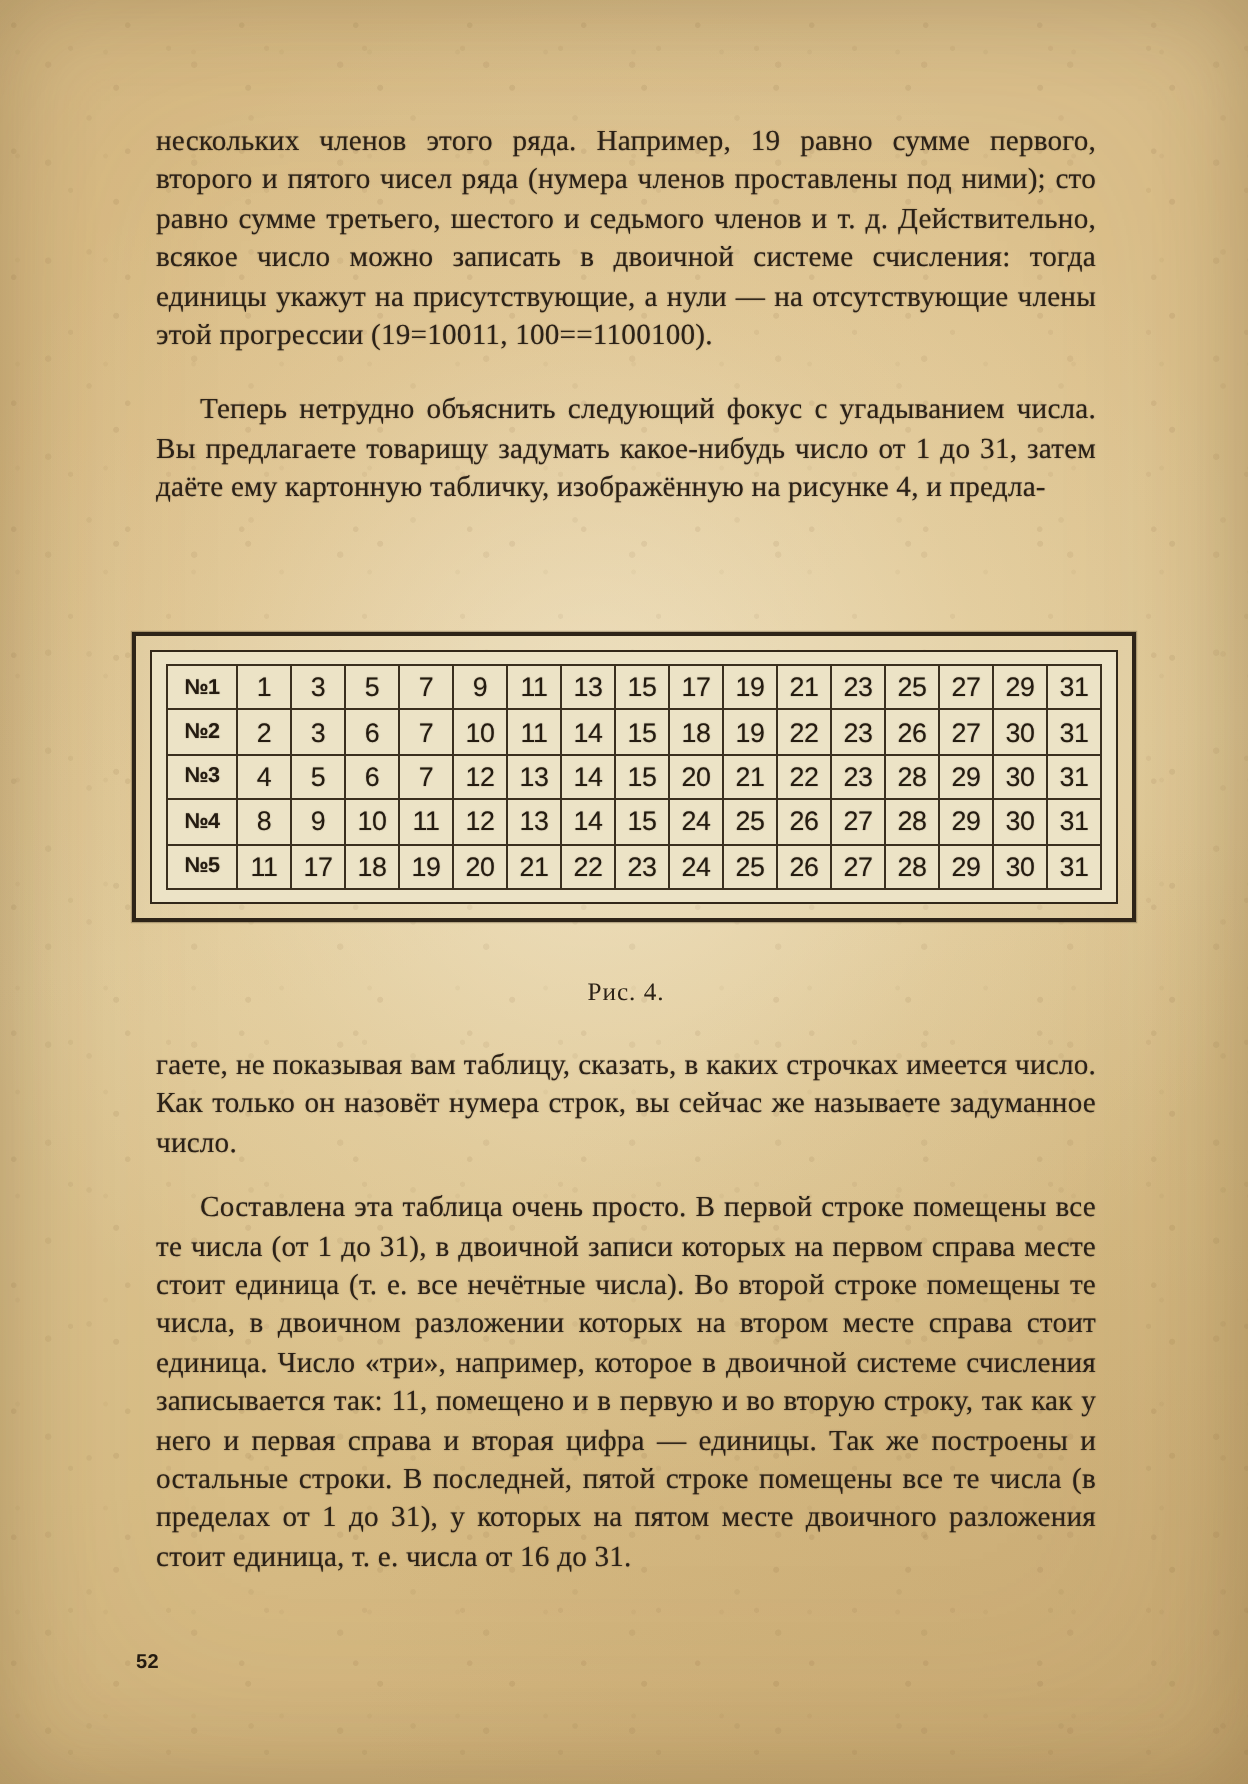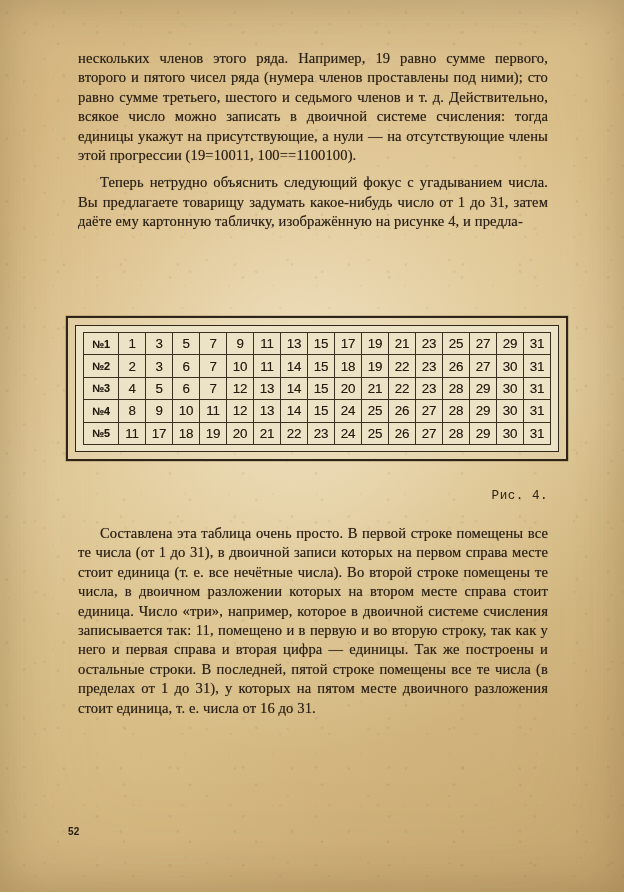--- a/index.html
+++ b/index.html
@@ -60,22 +60,22 @@
     font-size: 14.6px;
     line-height: 19.4px;
     text-align: justify;
     text-align-last: left;
     letter-spacing: 0.1px;
     color: #2b2117;
     text-shadow: 0 0 0.7px rgba(45,33,20,0.55);
   }
   p.body.indent { text-indent: 22px; }
 
-  .para-top { position: absolute; top: 49px; left: 0; width: 470px; }
-  .para-top p + p { margin-top: 8px; }
+  .para-top { position: absolute; top: 62px; left: 0; width: 470px; }
+  .para-top p + p { margin-top: 18px; }
 
   .fig-wrap {
     position: absolute;
     top: 316px;
     left: -12px;
     width: 502px;
   }
   .frame-outer {
     border: 2.2px solid #2e2418;
     padding: 7px;
@@ -109,29 +109,29 @@
     width: 34px;
     letter-spacing: -0.3px;
     font-weight: 600;
   }
 
   .fig-caption {
     position: absolute;
     top: 489px;
     left: 0;
     width: 470px;
-    text-align: right;
+    text-align: center;
     font-size: 12.6px;
     letter-spacing: 0.5px;
     color: #2d2317;
-    font-family: Liberation Mono, monospace;
+    font-family: Liberation Serif, serif;
   }
 
   .para-bottom { position: absolute; top: 524px; left: 0; width: 470px; }
-  .para-bottom p + p { margin-top: 0; }
+  .para-bottom p + p { margin-top: 13px; }
 
   .folio {
     position: absolute;
     left: 68px;
     top: 826px;
     font-size: 10px;
     font-weight: 700;
     font-family: "Liberation Sans", "DejaVu Sans", sans-serif;
     color: #241b10;
     z-index: 3;
@@ -252,19 +252,20 @@
                 </tr>
               </tbody>
           </table>
         </div>
       </div>
     </div>
 
     <div class="fig-caption">Рис. 4.</div>
 
     <div class="para-bottom">
+      <p class="body">гаете, не показывая вам таблицу, сказать, в каких строчках имеется число. Как только он назовёт нумера строк, вы сейчас же называете задуманное число.</p>
       <p class="body indent">Составлена эта таблица очень просто. В первой строке помещены все те числа (от 1 до 31), в двоичной записи которых на первом справа месте стоит единица (т. е. все нечётные числа). Во второй строке помещены те числа, в двоичном разложении которых на втором месте справа стоит единица. Число «три», например, которое в двоичной системе счисления записывается так: 11, помещено и в первую и во вторую строку, так как у него и первая справа и вторая цифра — единицы. Так же построены и остальные строки. В последней, пятой строке помещены все те числа (в пределах от 1 до 31), у которых на пятом месте двоичного разложения стоит единица, т. е. числа от 16 до 31.</p>
     </div>
 
   </div>
 
   <div class="folio">52</div>
 </div>
 
 </body></html>

